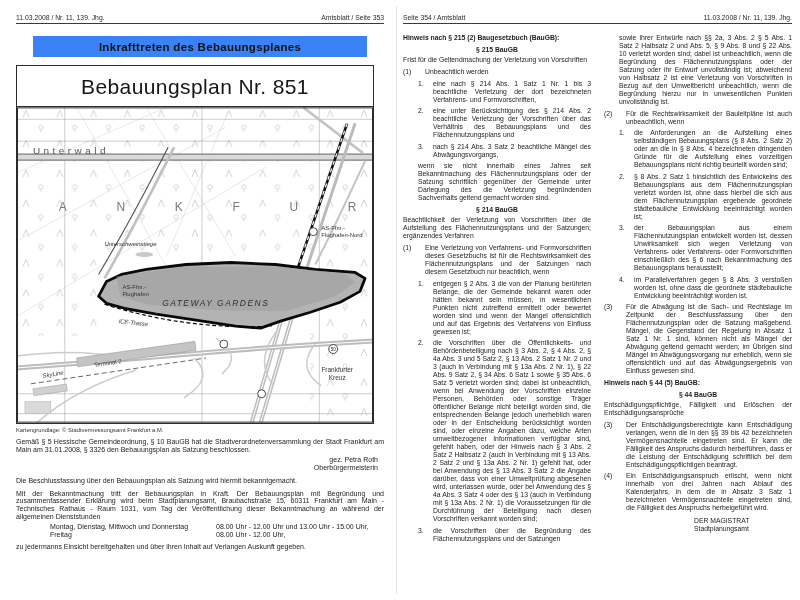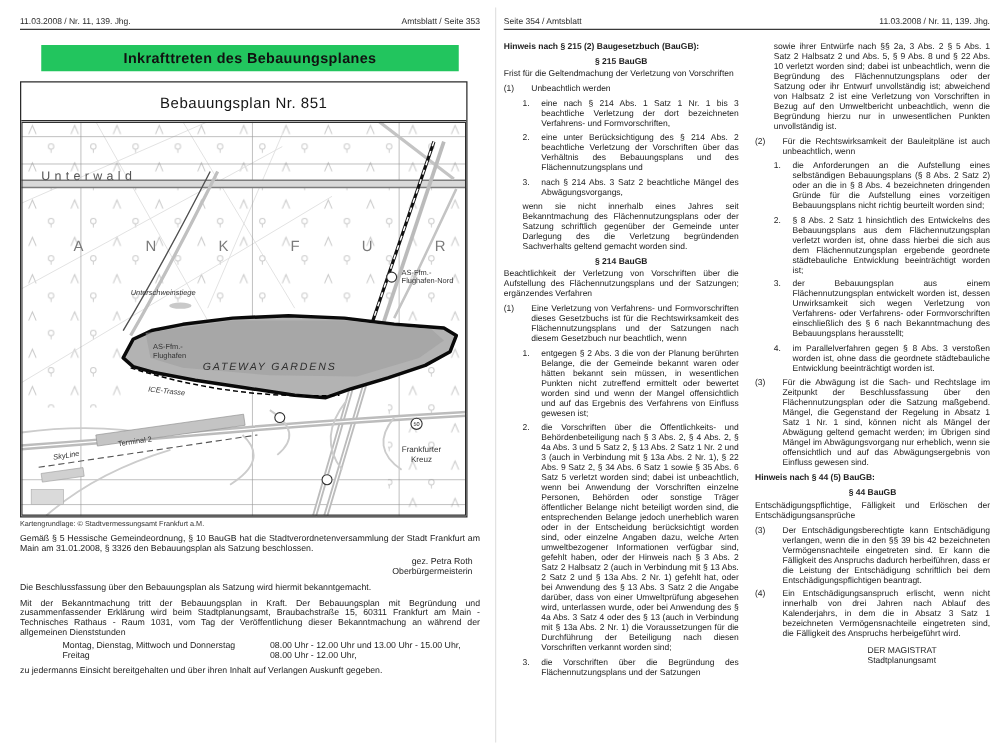--- a/index.html
+++ b/index.html
@@ -9,26 +9,26 @@
   .divider{position:absolute;left:396px;top:6px;bottom:6px;width:1px;background:#e2e2e2;}
 
   .page{position:absolute;top:14px;}
   .page-left{left:16px;width:368px;}
   .page-right{left:403px;width:389px;}
 
   .phead{display:flex;justify-content:space-between;font-size:6.8px;
          border-bottom:1px solid #3a3a3a;padding-bottom:2px;color:#2a2a2a;}
 
   
-  .title-bar{margin:12px auto 0 auto;width:334px;height:21px;background:#22c55e;
+  .title-bar{margin:12px auto 0 auto;width:334px;height:21px;background:#3b82f6;
              display:flex;align-items:center;justify-content:center;
              font-size:11.5px;font-weight:bold;letter-spacing:.3px;color:#111;}
   .map-box{margin-top:8px;width:356px;border:1px solid #2b2b2b;background:#fff;}
   .map-head{text-align:center;padding:9px 0 7px 0;border-bottom:1px solid #2b2b2b;}
-  .map-title{font-size:12px;letter-spacing:.4px;color:#161616;}
+  .map-title{font-size:21px;letter-spacing:.4px;color:#161616;}
   .map-subtitle{font-size:9.5px;margin-top:5px;color:#222;}
   .map-svg{display:block;}
   .map-caption{font-size:5.8px;color:#333;margin-top:3px;}
 
   .lbody{font-size:7px;line-height:7.6px;text-align:justify;}
   .lp{margin-top:5px;}
   .lsig{text-align:right;font-size:7px;line-height:8px;margin:3px 6px 0 0;}
   .hours-row{position:relative;padding-left:34px;font-size:7px;line-height:7.6px;text-align:left;}
   .hours-row .time{position:absolute;left:200px;}
   .hours-block{margin-top:3px;}

